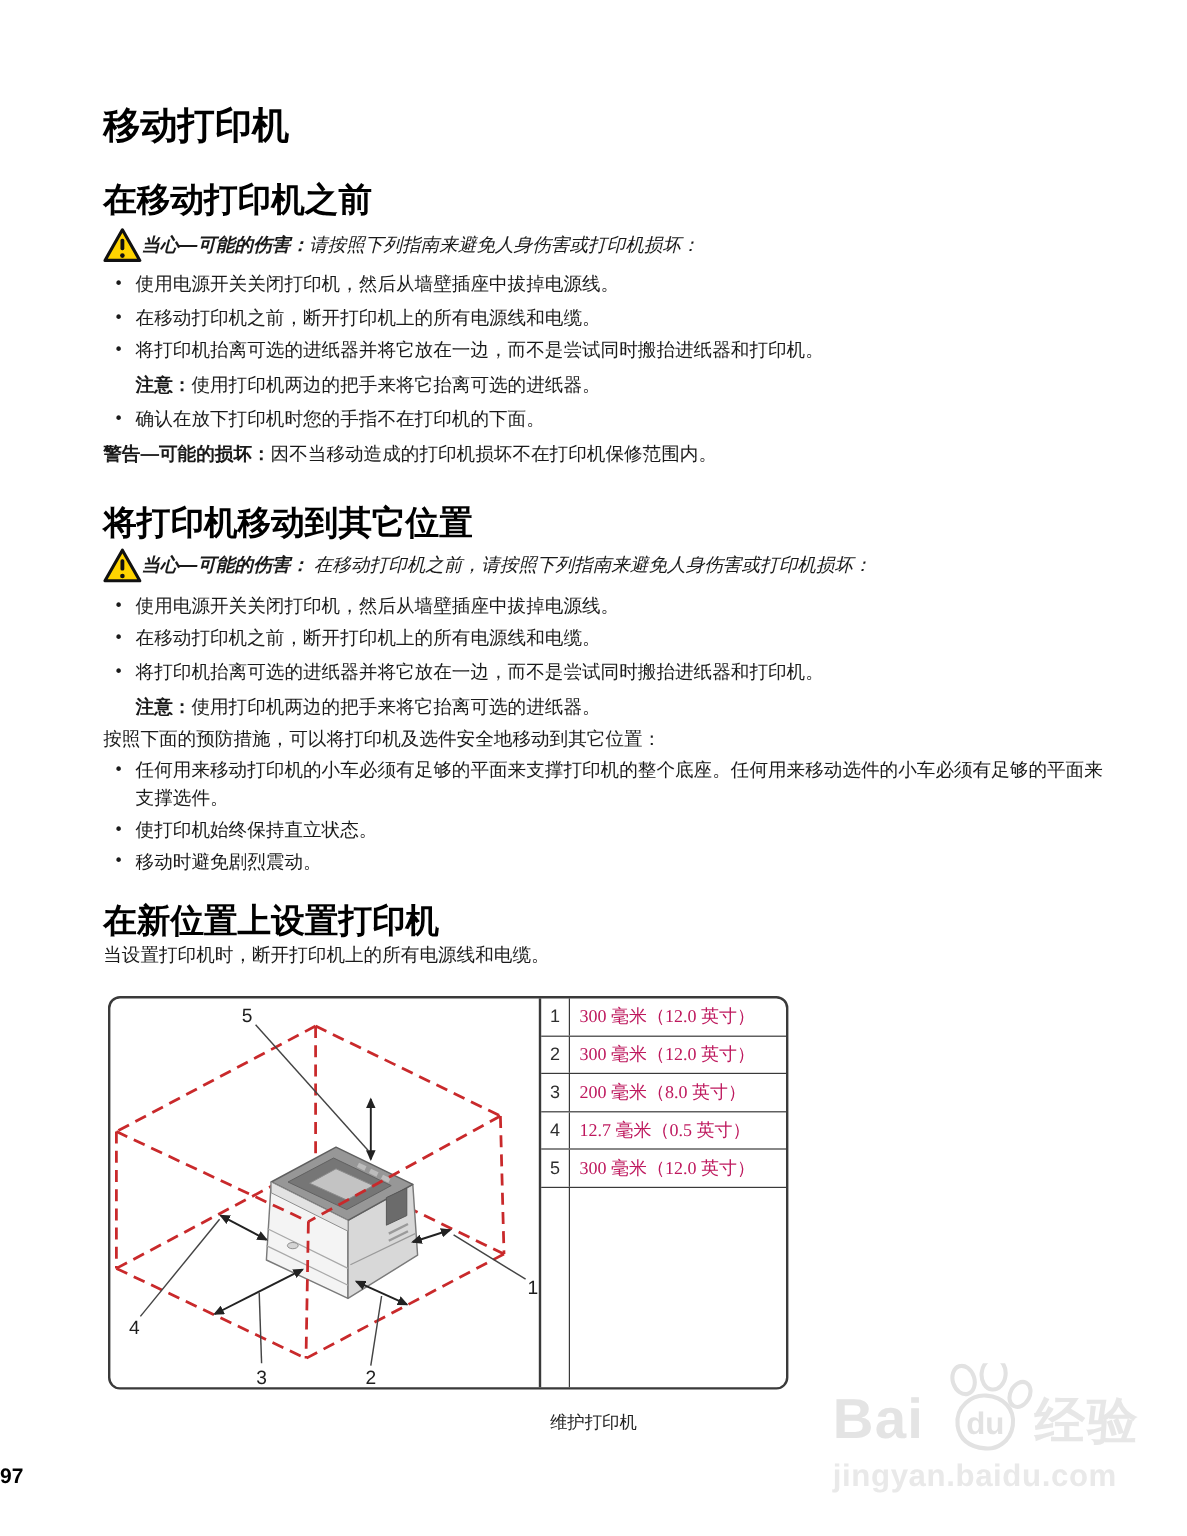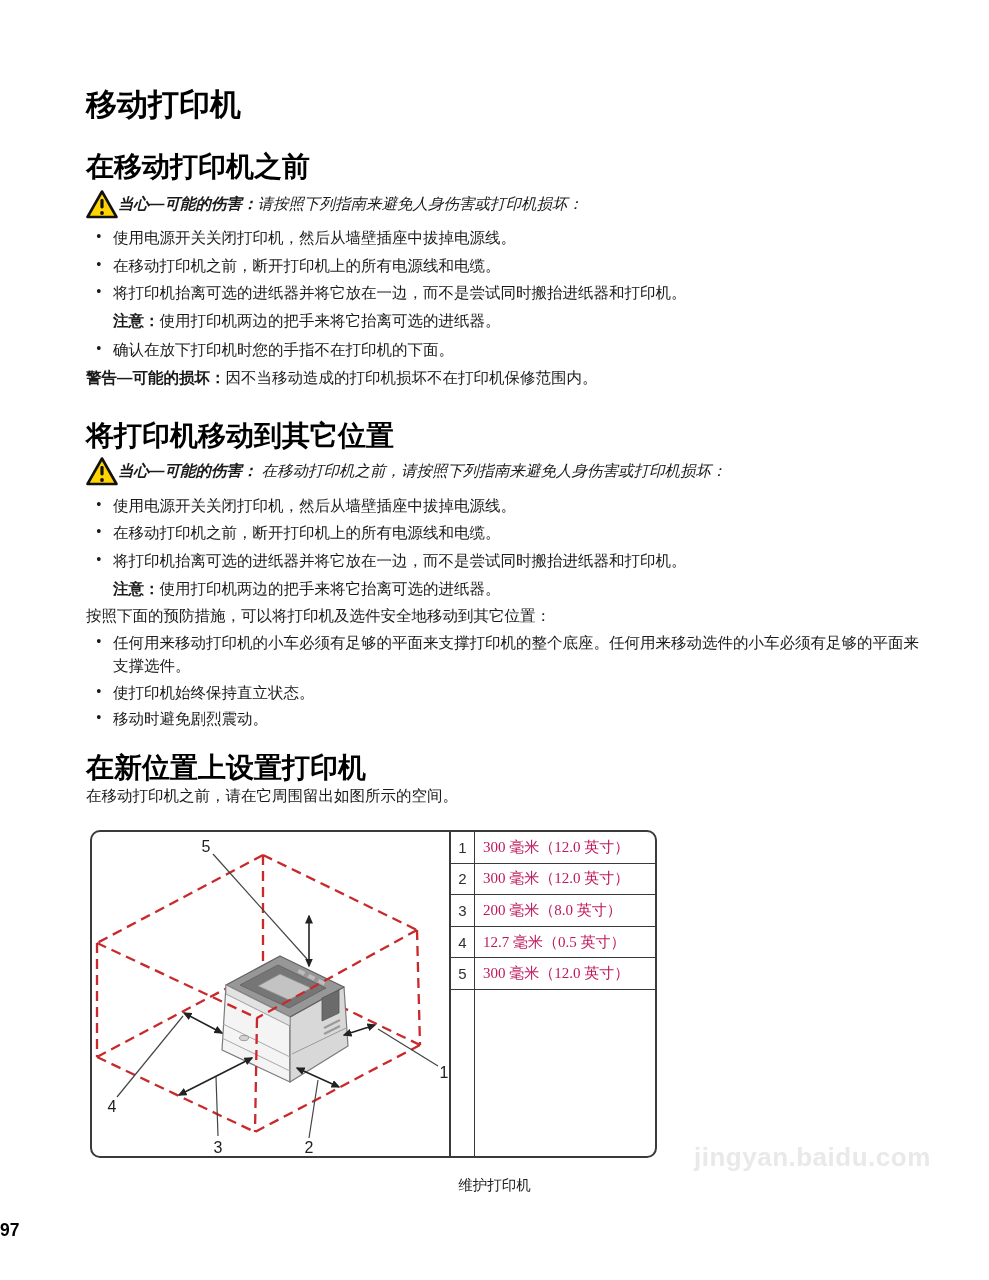--- a/index.html
+++ b/index.html
@@ -96,21 +96,21 @@
   <span class="bold-label">注意：</span><span>使用打印机两边的把手来将它抬离可选的进纸器。</span>
 </div>
 
 <div class="para" style="top:606px;">按照下面的预防措施，可以将打印机及选件安全地移动到其它位置：</div>
 
 <div class="bullet-item" style="top:631px;width:810px;">任何用来移动打印机的小车必须有足够的平面来支撑打印机的整个底座。任何用来移动选件的小车必须有足够的平面来支撑选件。</div>
 <div class="bullet-item" style="top:681px;">使打印机始终保持直立状态。</div>
 <div class="bullet-item" style="top:707px;">移动时避免剧烈震动。</div>
 
 <h2 class="abs h2" style="left:86px;top:749px;text-align:center;">在新位置上设置打印机</h2>
-<div class="para" style="top:786px;">在移动打印机之前，请在它周围留出如图所示的空间。</div>
+<div class="para" style="top:786px;">当设置打印机时，断开打印机上的所有电源线和电缆。</div>
 
 <div class="figure">
   <div class="diagram-cell">
     <svg width="357" height="324" viewBox="0 0 357 324">
       <defs>
         <marker id="ah" markerWidth="9" markerHeight="8" refX="7.5" refY="4" orient="auto-start-reverse" markerUnits="userSpaceOnUse">
           <path d="M0,0 L9,4 L0,8 Z" fill="#222"></path>
         </marker>
       </defs>
 
@@ -211,14 +211,27 @@
         <div class="ct-num" style="border-bottom:none;"></div>
         <div style="flex:1;"></div>
       </div>
   </div>
 </div>
 
 <div class="footer-section">维护打印机</div>
 <div class="footer-page">97</div>
 
 <div class="watermark">
+  <div class="wm-row1">
+    <span class="wm-bai">Bai</span>
+    <svg class="wm-paw" width="90" height="78" viewBox="0 0 90 78">
+      <g fill="#ffffff" stroke="#e2e2e2" stroke-width="3.4">
+        <ellipse cx="27" cy="14" rx="9" ry="12" transform="rotate(-18 27 14)"></ellipse>
+        <ellipse cx="52" cy="9" rx="10" ry="13" transform="rotate(6 52 9)"></ellipse>
+        <ellipse cx="74" cy="26" rx="8" ry="11" transform="rotate(28 74 26)"></ellipse>
+        <path d="M22 52 C20 36 34 26 46 27 C60 28 70 38 68 52 C66 66 54 72 45 71 C34 70 24 66 22 52 Z"></path>
+      </g>
+      <text x="45" y="59" text-anchor="middle" font-size="26" font-weight="bold" fill="#e2e2e2">du</text>
+    </svg>
+    <span class="wm-suffix">经验</span>
+  </div>
   <div class="wm-url">jingyan.baidu.com</div>
 </div>
 
 </body></html>

